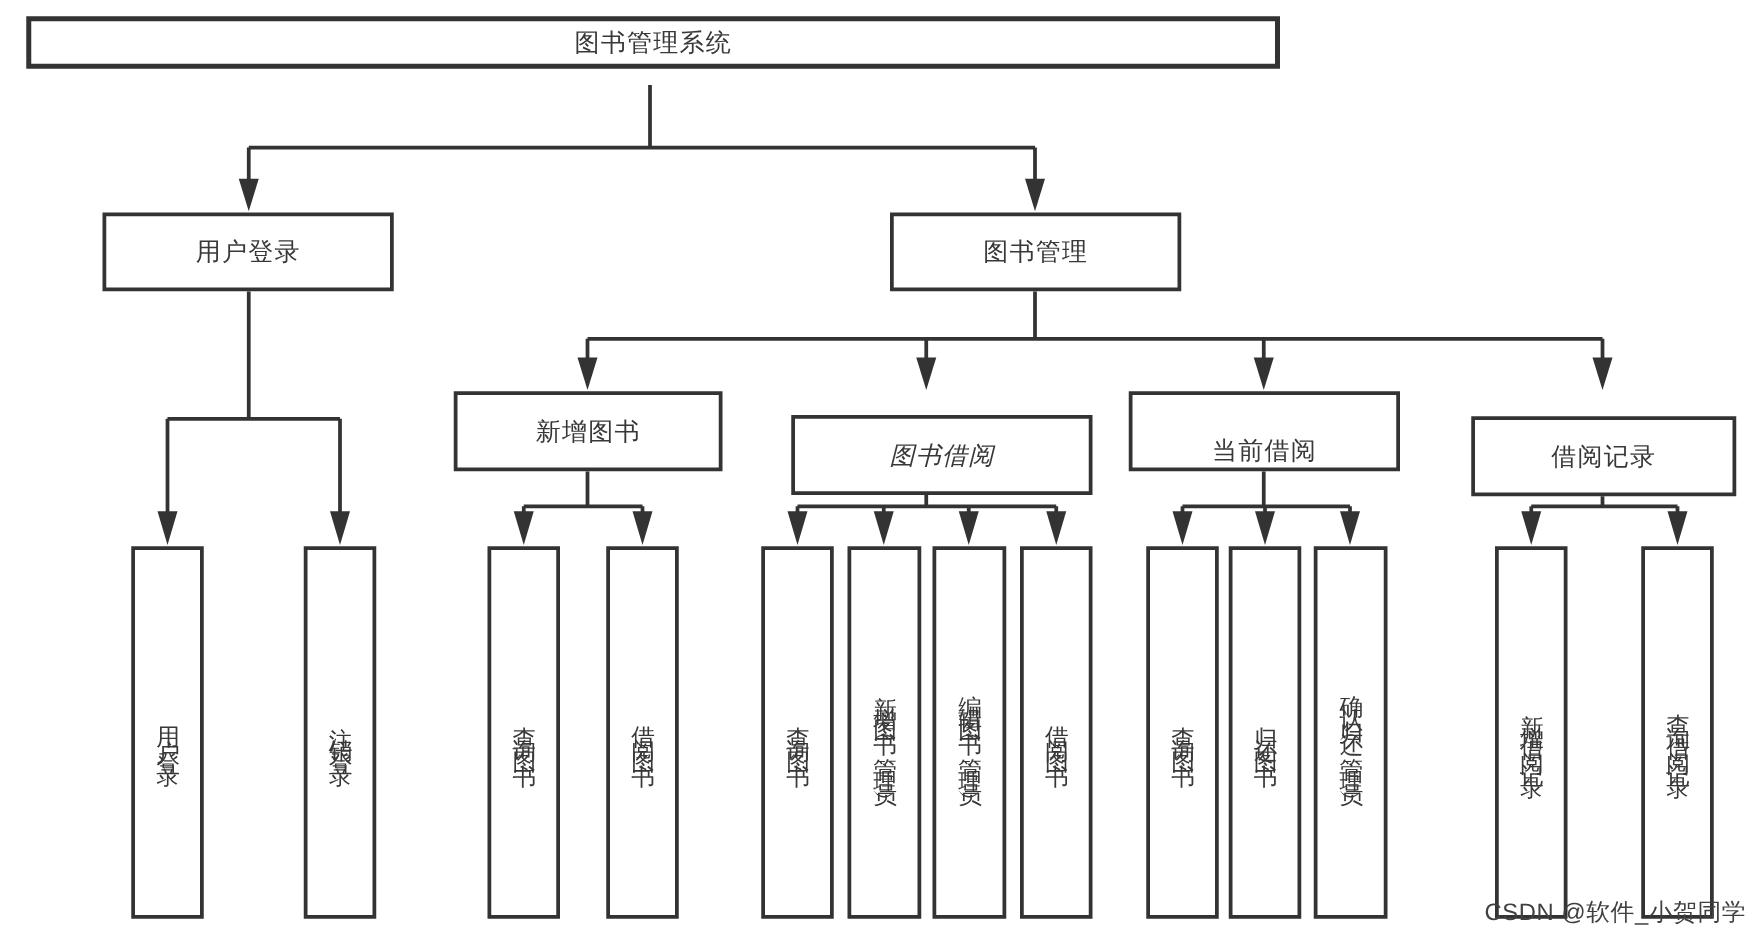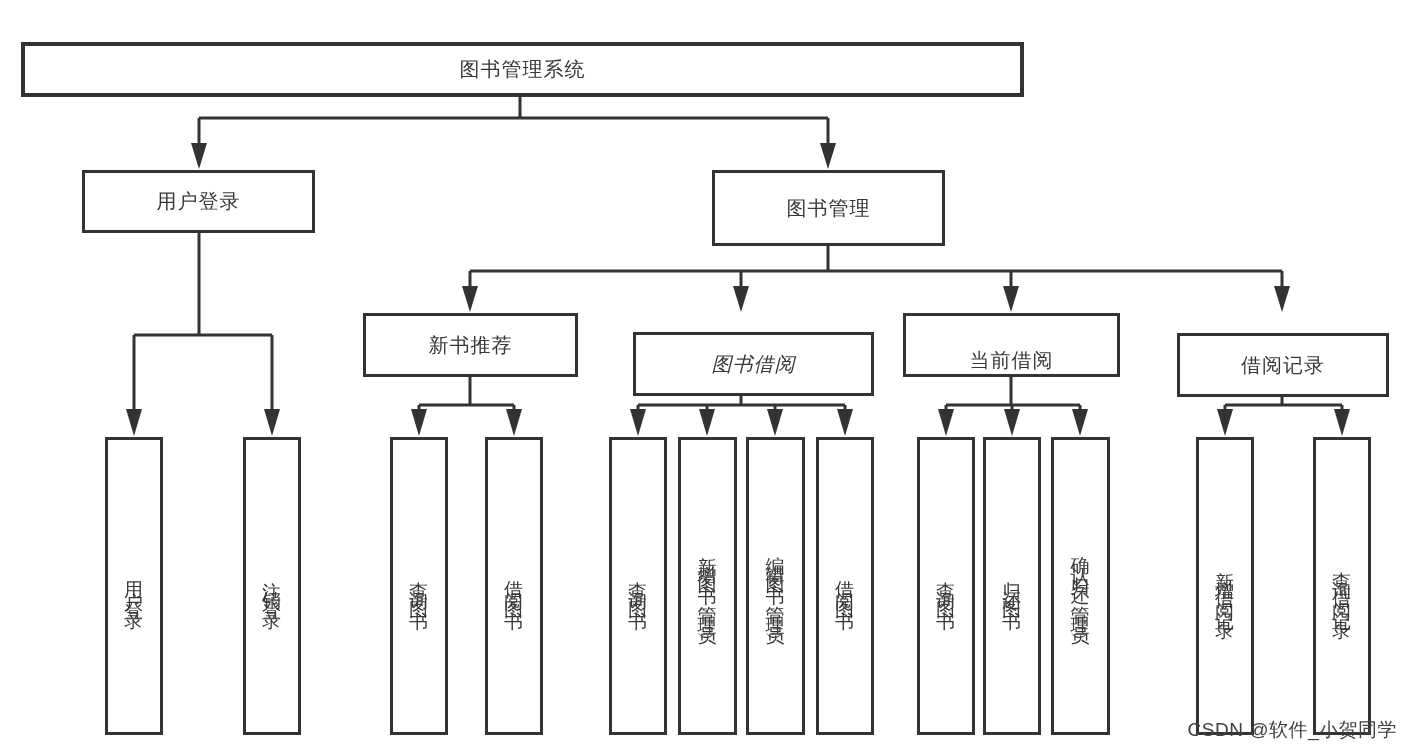--- a/index.html
+++ b/index.html
@@ -125,33 +125,33 @@
     <polygon points="1072,409 1088,409 1080,436"></polygon>
 
     <path d="M1282,377 L1282,405"></path>
     <path d="M1225,405 L1342,405"></path>
     <path d="M1225,405 L1225,414"></path>
     <polygon points="1217,409 1233,409 1225,436"></polygon>
     <path d="M1342,405 L1342,414"></path>
     <polygon points="1334,409 1350,409 1342,436"></polygon>
   </svg>
 
-  <div class="node root" style="left:21px; top:13px; width:1003px; height:55px;margin-top:29px;">
+  <div class="node root" style="left:21px; top:13px; width:1003px; height:42px;">
     <span class="h-label">图书管理系统</span>
   </div>
 
   <div class="node" style="left:82px; top:170px; width:233px; height:63px;">
     <span class="h-label">用户登录</span>
   </div>
-  <div class="node" style="left:712px; top:170px; width:233px; height:76px;">
+  <div class="node" style="left:712px; top:170px; width:233px; height:63px;">
     <span class="h-label">图书管理</span>
   </div>
 
   <div class="node" style="left:363px; top:313px; width:215px; height:64px;">
-    <span class="h-label">新书推荐</span>
+    <span class="h-label">新增图书</span>
   </div>
   <div class="node" style="left:633px; top:332px; width:241px; height:64px;font-style:italic;">
     <span class="h-label">图书借阅</span>
   </div>
   <div class="node" style="left:903px; top:313px; width:217px; height:64px;align-items:flex-end;">
     <span class="h-label">当前借阅</span>
   </div>
   <div class="node" style="left:1177px; top:313px; width:212px; height:64px;margin-top:20px;">
     <span class="h-label">借阅记录</span>
   </div>

